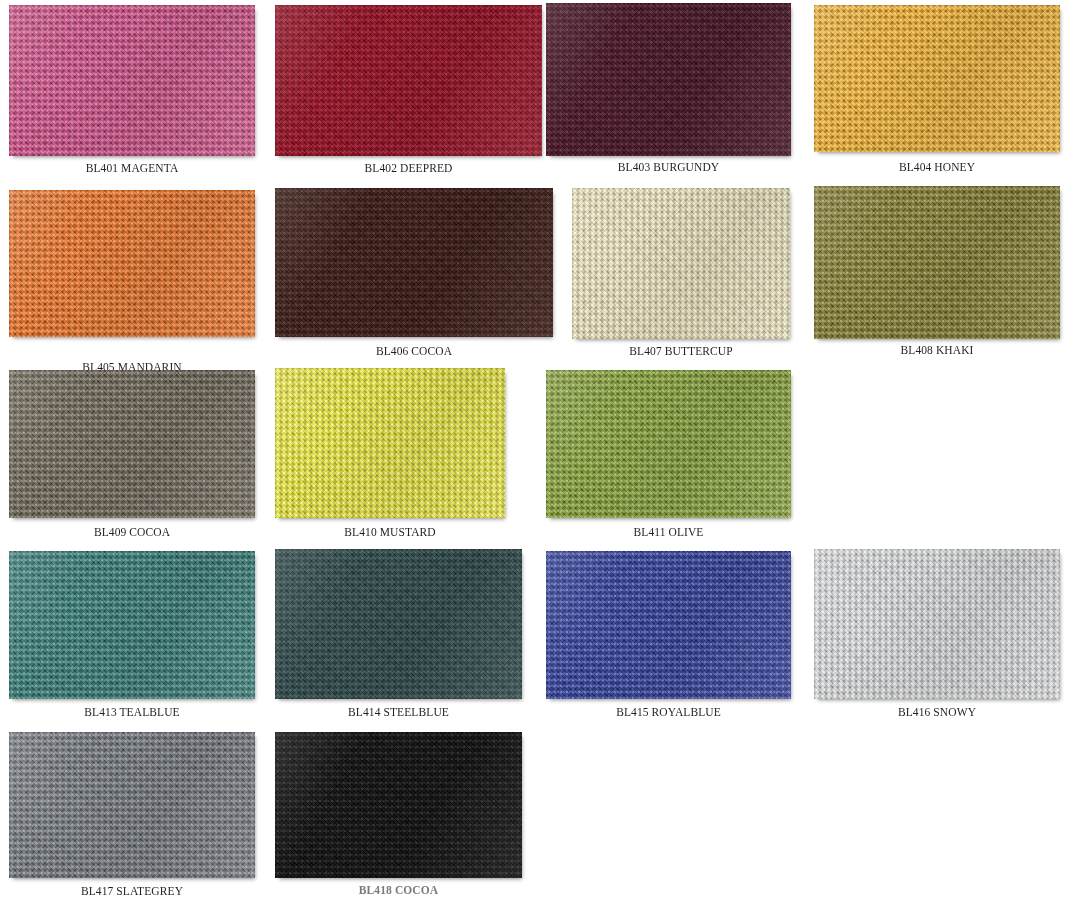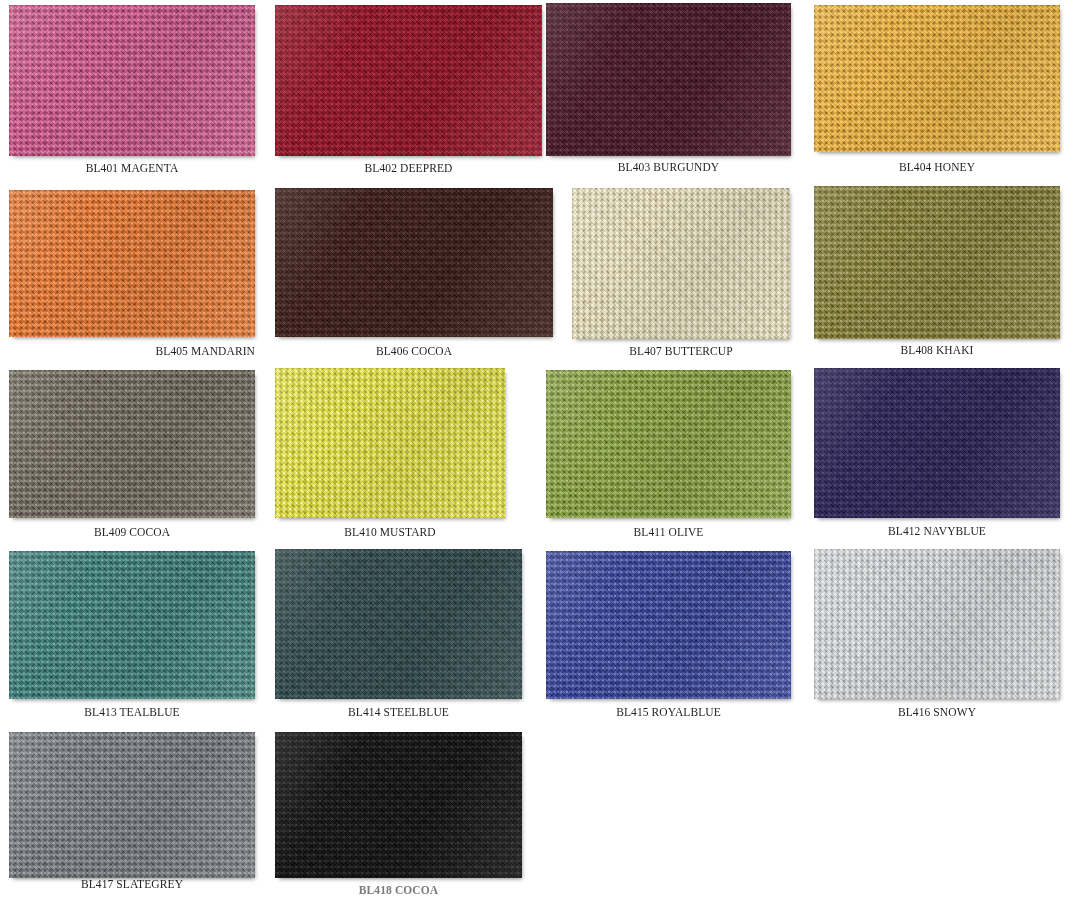--- a/index.html
+++ b/index.html
@@ -137,21 +137,21 @@
       </div>
       <div class="swatch-label" style="margin-top: 9px; color: rgb(35, 31, 32);">BL404 HONEY</div>
     </div>
     <div class="swatch-cell" style="left: 9px; top: 190px; width: 246px;">
       <div class="swatch-chip mid" style="height: 147px;">
         <div class="base" style="background: rgb(237, 113, 35);"></div>
         <div class="mesh"></div>
         <div class="weave"></div>
         <div class="sheen"></div>
       </div>
-      <div class="swatch-label" style="margin-top: 8px; color: rgb(35, 31, 32); text-align: right;">BL405 MANDARIN</div>
+      <div class="swatch-label" style="margin-top: 24px; color: rgb(35, 31, 32);">BL405 MANDARIN</div>
     </div>
     <div class="swatch-cell" style="left: 275px; top: 188px; width: 278px;">
       <div class="swatch-chip dark" style="height: 149px;">
         <div class="base" style="background: rgb(58, 23, 17);"></div>
         <div class="mesh"></div>
         <div class="weave"></div>
         <div class="sheen"></div>
       </div>
       <div class="swatch-label" style="margin-top: 8px; color: rgb(35, 31, 32);">BL406 COCOA</div>
     </div>
@@ -193,29 +193,20 @@
     </div>
     <div class="swatch-cell" style="left: 546px; top: 370px; width: 245px;">
       <div class="swatch-chip mid" style="height: 148px;">
         <div class="base" style="background: rgb(132, 160, 52);"></div>
         <div class="mesh"></div>
         <div class="weave"></div>
         <div class="sheen"></div>
       </div>
       <div class="swatch-label" style="margin-top: 8px; color: rgb(35, 31, 32);">BL411 OLIVE</div>
     </div>
-    <div class="swatch-cell" style="left: 814px; top: 368px; width: 246px;">
-      <div class="swatch-chip dark" style="height: 150px;">
-        <div class="base" style="background: rgb(42, 32, 89);"></div>
-        <div class="mesh"></div>
-        <div class="weave"></div>
-        <div class="sheen"></div>
-      </div>
-      <div class="swatch-label" style="margin-top: 7px; color: rgb(35, 31, 32);">BL412 NAVYBLUE</div>
-    </div>
     <div class="swatch-cell" style="left: 9px; top: 551px; width: 246px;">
       <div class="swatch-chip mid" style="height: 148px;">
         <div class="base" style="background: rgb(49, 122, 116);"></div>
         <div class="mesh"></div>
         <div class="weave"></div>
         <div class="sheen"></div>
       </div>
       <div class="swatch-label" style="margin-top: 7px; color: rgb(35, 31, 32);">BL413 TEALBLUE</div>
     </div>
     <div class="swatch-cell" style="left: 275px; top: 549px; width: 247px;">
@@ -245,21 +236,21 @@
       </div>
       <div class="swatch-label" style="margin-top: 7px; color: rgb(35, 31, 32);">BL416 SNOWY</div>
     </div>
     <div class="swatch-cell" style="left: 9px; top: 732px; width: 246px;">
       <div class="swatch-chip mid" style="height: 146px;">
         <div class="base" style="background: rgb(114, 119, 125);"></div>
         <div class="mesh"></div>
         <div class="weave"></div>
         <div class="sheen"></div>
       </div>
-      <div class="swatch-label" style="color: rgb(35, 31, 32);">BL417 SLATEGREY</div>
+      <div class="swatch-label" style="margin-top: 7px; color: rgb(35, 31, 32);">BL417 SLATEGREY</div>
     </div>
     <div class="swatch-cell" style="left: 275px; top: 732px; width: 247px;">
       <div class="swatch-chip dark" style="height: 146px;">
         <div class="base" style="background: rgb(11, 11, 12);"></div>
         <div class="mesh"></div>
         <div class="weave"></div>
         <div class="sheen"></div>
       </div>
       <div class="swatch-label emphasis" style="margin-top: 6px;">BL418 COCOA</div>
     </div>

